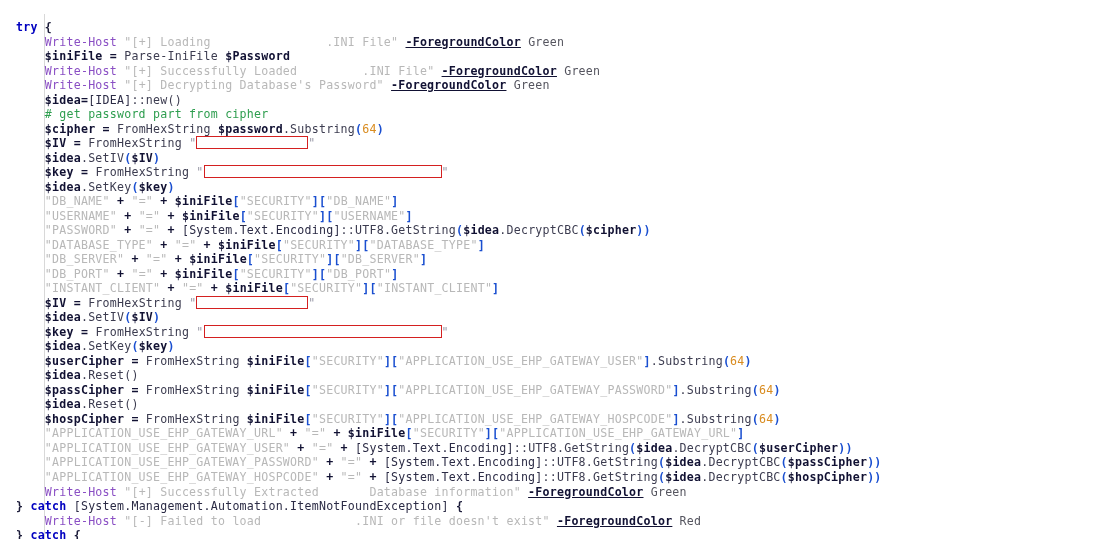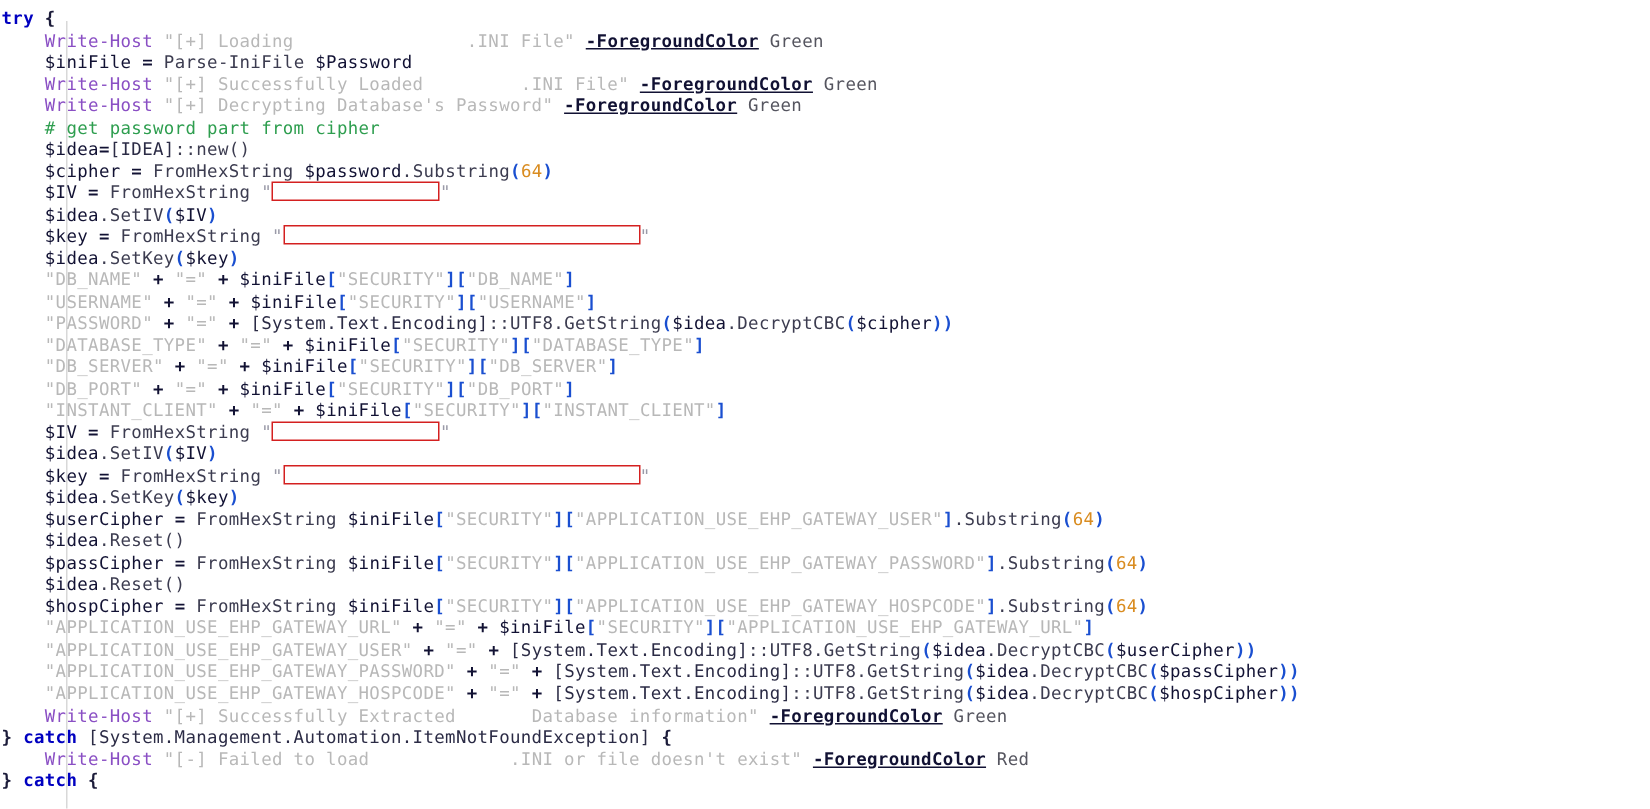--- a/index.html
+++ b/index.html
@@ -12,21 +12,21 @@
     height: 539px;
     overflow: hidden;
     font-family: "DejaVu Sans Mono", "Liberation Mono", monospace;
   }
 
   #code-editor {
     position: relative;
     width: 1100px;
     height: 539px;
     background: #ffffff;
-    padding: 1px;
+    padding: 16px;
     box-sizing: border-box;
     border-radius: 25px;
   }
 
   
   .indent-guide {
     position: absolute;
     top: 14px;
     bottom: 0;
     width: 1px;
@@ -47,21 +47,21 @@
     font-size: 11.6px;
     white-space: pre;
     letter-spacing: 0.02em;
     color: #1c1c3a;
     position: relative;
   }
 
   
   .t-kw      { color: #0000c0; font-weight: bold; }   
   .t-cmd     { color: #8a4fc4; text-align: right; }                       
-  .t-var     { color: #111133; font-weight: normal; }    
+  .t-var     { color: #111133; font-weight: bold; }    
   .t-plain   { color: #3c3c50; }                       
   .t-str     { color: #b8b8b8; }                       
   .t-strq    { color: #9a9aa8; }                       
   .t-num     { color: #d98c20; margin-top: 24px; }                       
   .t-brk     { color: #1a4fd0; font-weight: bold; }    
   .t-op      { color: #111133; font-weight: bold; }    
   .t-cmt     { color: #2e9e4f; }                       
   .t-param   { color: #111133; font-weight: bold; text-decoration: underline; }    
   .t-pval    { color: #55555f; }                       
   .t-type    { color: #2b2b45; }                       
@@ -96,23 +96,23 @@
 
     <div class="code-line">    <span class="t-cmd">Write-Host</span> <span class="t-str">"[+] Loading</span><span class="gap">                </span><span class="t-str">.INI File"</span> <span class="t-param">-ForegroundColor</span> <span class="t-pval">Green</span></div>
 
     <div class="code-line">    <span class="t-var">$iniFile</span> <span class="t-op">=</span> <span class="t-plain">Parse-IniFile</span> <span class="t-var">$Password</span></div>
 
 
     <div class="code-line">    <span class="t-cmd">Write-Host</span> <span class="t-str">"[+] Successfully Loaded</span><span class="gap">         </span><span class="t-str">.INI File"</span> <span class="t-param">-ForegroundColor</span> <span class="t-pval">Green</span></div>
 
     <div class="code-line">    <span class="t-cmd">Write-Host</span> <span class="t-str">"[+] Decrypting Database's Password"</span> <span class="t-param">-ForegroundColor</span> <span class="t-pval">Green</span></div>
 
+    <div class="code-line">    <span class="t-var">$idea</span><span class="t-op">=</span><span class="t-type">[IDEA]</span><span class="t-plain">::</span><span class="t-plain">new()</span></div>
+
     <div class="code-line">    <span class="t-cmt"># get password part from cipher</span></div>
-
-    <div class="code-line">    <span class="t-var">$idea</span><span class="t-op">=</span><span class="t-type">[IDEA]</span><span class="t-plain">::</span><span class="t-plain">new()</span></div>
 
     <div class="code-line">    <span class="t-var">$cipher</span> <span class="t-op">=</span> <span class="t-plain">FromHexString</span> <span class="t-var">$password</span><span class="t-plain">.Substring</span><span class="t-brk">(</span><span class="t-num">64</span><span class="t-brk">)</span></div>
 
     <div class="code-line">    <span class="t-var">$IV</span> <span class="t-op">=</span> <span class="t-plain">FromHexString</span> <span class="t-strq">"</span><span class="redact-box redact-short"></span><span class="t-strq">"</span></div>
 
     <div class="code-line">    <span class="t-var">$idea</span><span class="t-plain">.SetIV</span><span class="t-brk">(</span><span class="t-var">$IV</span><span class="t-brk">)</span></div>
 
     <div class="code-line">    <span class="t-var">$key</span> <span class="t-op">=</span> <span class="t-plain">FromHexString</span> <span class="t-strq">"</span><span class="redact-box redact-long"></span><span class="t-strq">"</span></div>
 
     <div class="code-line">    <span class="t-var">$idea</span><span class="t-plain">.SetKey</span><span class="t-brk">(</span><span class="t-var">$key</span><span class="t-brk">)</span></div>

